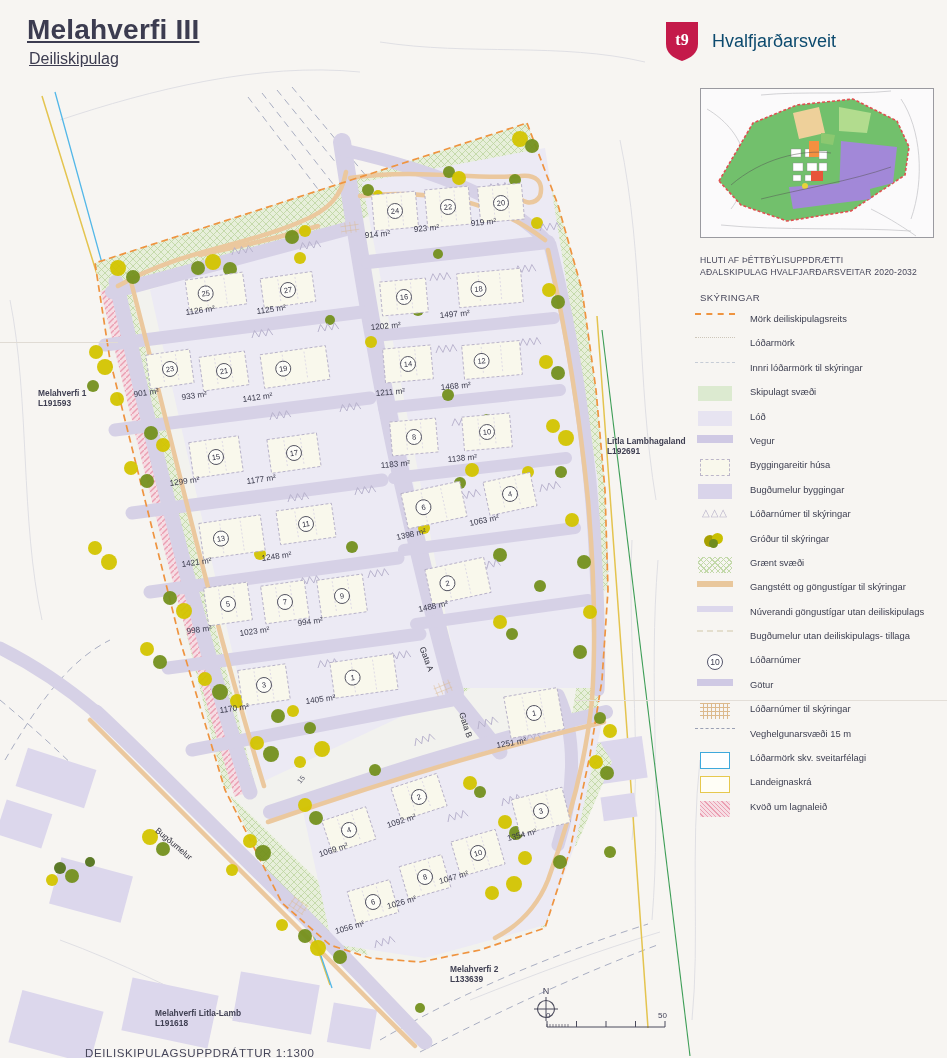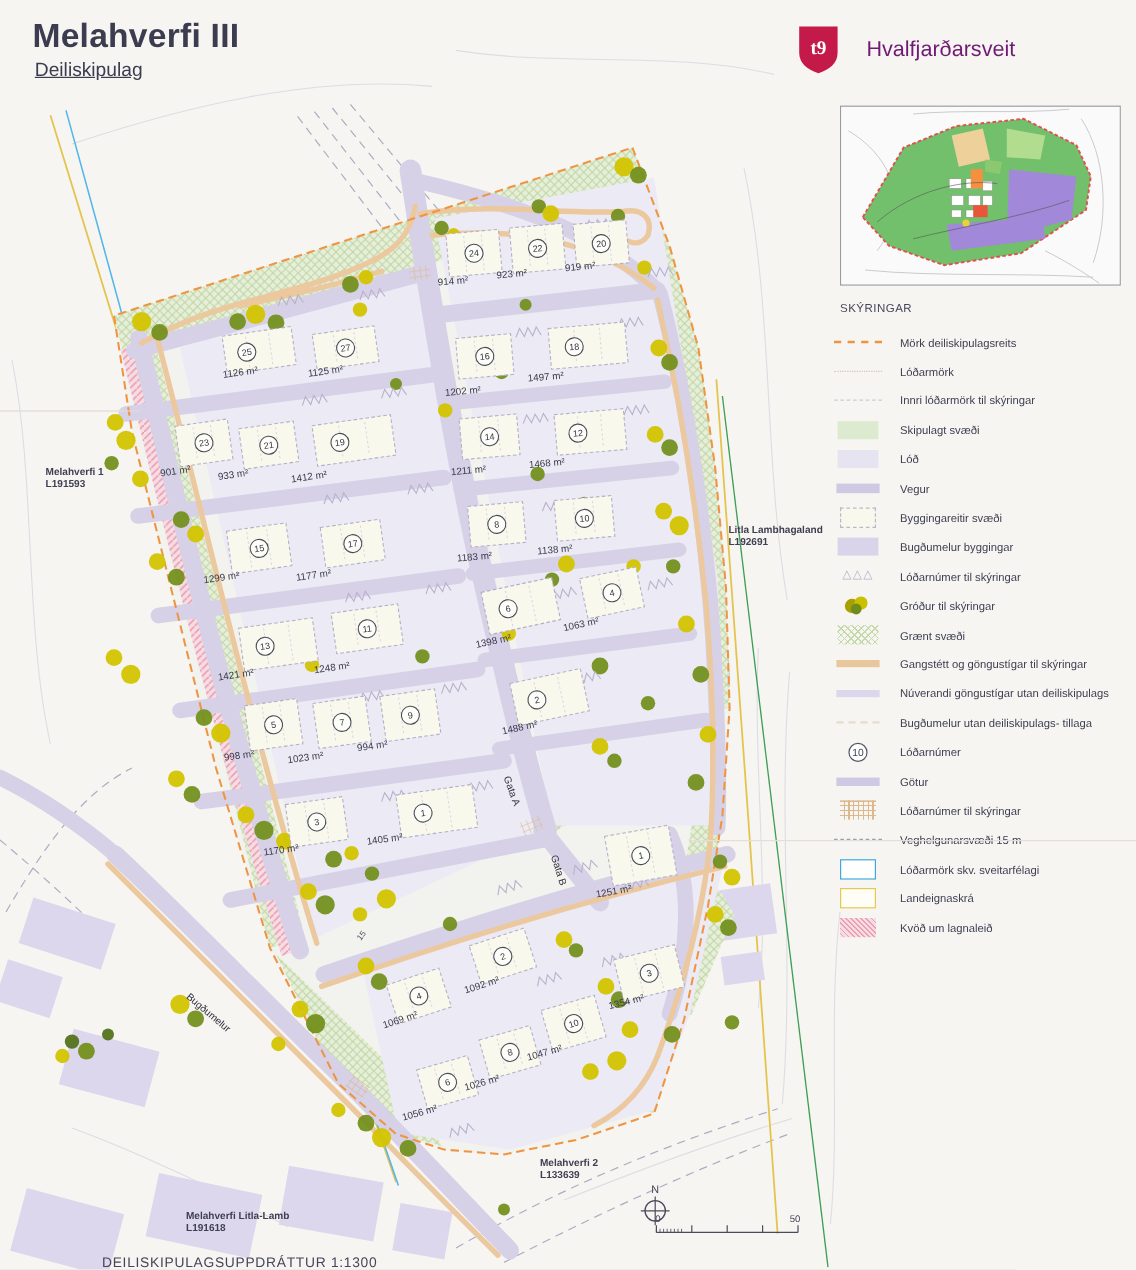--- a/index.html
+++ b/index.html
@@ -1,30 +1,30 @@
 <!DOCTYPE html>
 <html><head>
 <meta charset="utf-8">
 <style>
   html,body{margin:0;padding:0;background:#e8e6e2;}
   .sheet{position:relative;width:947px;height:1058px;background:#f7f5f2;overflow:hidden;
          font-family:"Liberation Sans", sans-serif;color:#3f3f52;}
   .sheet *{box-sizing:border-box;}
   
-  .hdr-title{position:absolute;left:27px;top:14px;font-size:28px;font-weight:600;letter-spacing:.2px;color:#3c3c50;}
+  .hdr-title{position:absolute;left:27px;top:14px;font-size:28px;font-weight:600;letter-spacing:.2px;color:#3c3c50;text-decoration:underline;}
   .hdr-sub{position:absolute;left:29px;top:50px;font-size:16px;font-weight:400;color:#3c3c50;text-decoration:underline;}
-  .brand{position:absolute;left:664px;top:20px;display:flex;align-items:center;gap:22px;}
-  .brand-name{font-size:18px;color:#701a75;font-weight:500;}
+  .brand{position:absolute;left:664px;top:20px;display:flex;align-items:center;gap:12px;}
+  .brand-name{font-size:18px;color:#0c4a6e;font-weight:500;}
   
   .panel{position:absolute;left:680px;top:88px;width:262px;}
   .inset-wrap{margin-left:20px;width:234px;height:150px;border:1px solid #9a9aa0;background:#fbfafb;}
   .inset-cap{margin:16px 0 0 20px;font-size:8.6px;line-height:12px;color:#46465a;font-weight:500;letter-spacing:.2px;}
   .legend-head{margin:14px 0 0 20px;font-size:9.6px;font-weight:500;letter-spacing:.4px;color:#46465a;}
   .legend{list-style:none;margin:10px 0 0 0;padding:0;}
-  .lg-item{display:flex;align-items:center;height:24.4px;}
+  .lg-item{display:flex;align-items:flex-start;height:24.4px;}
   .lg-ic{width:46px;margin-left:12px;margin-right:12px;display:flex;align-items:center;justify-content:center;flex:none;}
   .lg-label{font-size:9.4px;color:#3f4152;}
   
   .sym-dash-orange{width:40px;border-top:2.4px dashed #ef9440;}
   .sym-dot-faint{width:40px;border-top:1.6px dotted #cdc6ba;}
   .sym-dash-faint{width:40px;border-top:1.2px dashed #c6ccd6;}
   .sym-fill-green{width:34px;height:15px;background:#dcead0;}
   .sym-fill-lod{width:34px;height:15px;background:#e7e4f1;}
   .sym-bar-vegur{width:36px;height:8px;background:#cfc9e4;}
   .sym-bldg{width:30px;height:17px;background:#f9f8ec;border:1px dashed #bcb6ca;}
@@ -661,20 +661,24 @@
         </g>
         <rect x="108" y="52" width="10" height="16" fill="#f49040"></rect>
         <rect x="110" y="82" width="12" height="10" fill="#e8553a"></rect>
         <circle cx="104" cy="97" r="3" fill="#e8d23c"></circle>
         <g stroke="#555" stroke-width="0.5" fill="none">
           <path d="M30,96 C60,70 100,60 130,64"></path>
           <path d="M60,110 C100,100 150,92 190,78"></path>
         </g>
       </svg>
     </div>
+    <div class="inset-cap">
+      <div>HLUTI AF ÞÉTTBÝLISUPPDRÆTTI</div>
+      <div>AÐALSKIPULAG HVALFJARÐARSVEITAR 2020-2032</div>
+    </div>
     <div class="legend-head">SKÝRINGAR</div>
     <ul class="legend" id="legend-list">
         <li class="lg-item">
           <span class="lg-ic">
             <span class="sym-dash-orange"></span>
           </span>
           <span class="lg-label">Mörk deiliskipulagsreits</span>
         </li>
         <li class="lg-item">
           <span class="lg-ic">
@@ -703,21 +707,21 @@
         <li class="lg-item">
           <span class="lg-ic">
             <span class="sym-bar-vegur"></span>
           </span>
           <span class="lg-label">Vegur</span>
         </li>
         <li class="lg-item">
           <span class="lg-ic">
             <span class="sym-bldg"></span>
           </span>
-          <span class="lg-label">Byggingareitir svæði</span>
+          <span class="lg-label">Byggingareitir húsa</span>
         </li>
         <li class="lg-item">
           <span class="lg-ic">
             <span class="sym-fill-nuv"></span>
           </span>
           <span class="lg-label">Bugðumelur byggingar</span>
         </li>
         <li class="lg-item">
           <span class="lg-ic">
             <span class="sym-tri">△△△</span>

